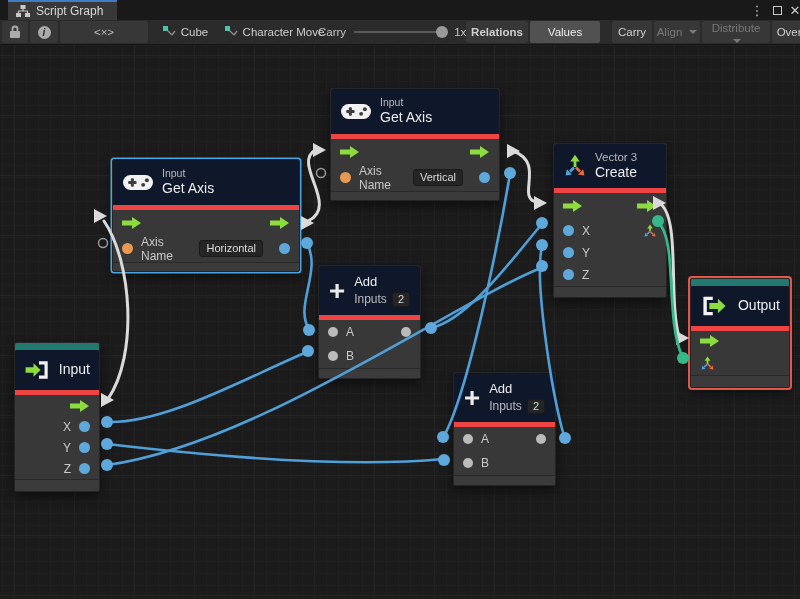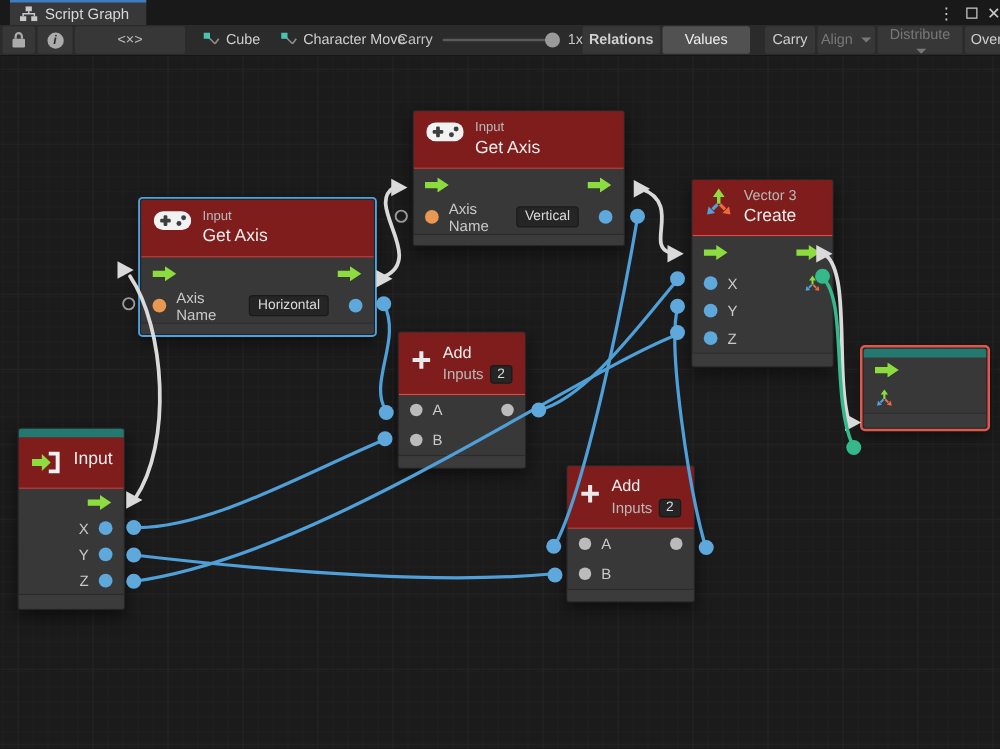--- a/index.html
+++ b/index.html
@@ -49,22 +49,22 @@
       linear-gradient(90deg, #1F1F1F 1px, transparent 1px);
     background-size:60px 60px, 60px 60px, 12px 12px, 12px 12px;
     background-position:14px 10px, 14px 10px, 2px 0px, 2px 0px; }
 
   
   .node { position:absolute; background:#383838; border:1px solid #252525; border-radius:2px;
     box-shadow:0 5px 12px rgba(0,0,0,.5); z-index:2; }
   .node.sel-blue { box-shadow:0 0 0 1.5px #4BA3E0, 0 5px 12px rgba(0,0,0,.5); }
   .node.sel-red  { box-shadow:0 0 0 2px #E0584C, 0 5px 12px rgba(0,0,0,.5); }
   .topbar { height:7px; background:#23796F; border-radius:2px 2px 0 0; }
-  .nhead { display:flex; align-items:flex-start; gap:9px; padding:7px 10px; background:#7f1d1d;
-    border-bottom:1px solid #ef4444; border-radius:2px 2px 0 0; }
+  .nhead { display:flex; align-items:center; gap:9px; padding:7px 10px; background:#0f172a;
+    border-bottom:5px solid #ef4444; border-radius:2px 2px 0 0; }
   .ncat  { font-size:10.5px; color:#B9B9B9; line-height:1.25; }
   .ntitle{ font-size:14px; color:#EDEDED; line-height:1.25; }
   .nrow { display:flex; align-items:center; gap:8px; padding:0 9px; }
   .nfoot { border-top:1px solid #2A2A2A; background:#3B3B3B; border-radius:0 0 2px 2px; }
   .plabel { font-size:12px; color:#C9C9C9; }
   .dot { width:11px; height:11px; border-radius:50%; flex:0 0 auto; }
   .dot.blue   { background:#5FA8DC; }
   .dot.orange { background:#E89850; }
   .dot.gray   { background:#BBBBBB; width:10px; height:10px; }
   .field { background:#252525; border:1px solid #1A1A1A; border-radius:3px; padding:1px 6px 2px;
@@ -349,20 +349,27 @@
     </div>
     <div class="nrow" style="height:21px; justify-content:flex-end;">
       <span class="plabel">Z</span>
       <span class="dot blue"></span>
     </div>
     <div class="nfoot" style="height:12px;"></div>
   </div>
 
   <div class="node sel-red" style="left:690px; top:278px; width:100px;">
     <div class="topbar"></div>
+    <div class="nhead" style="padding:8px 9px; gap:9px;">
+      <svg width="32" height="24" viewBox="0 0 34 26">
+        <path d="M4 2 H15 V6 H8 V20 H15 V24 H4 Z" fill="#F2F2F2"></path>
+        <path d="M11 9.5 H21 V4.5 L30 13 L21 21.5 V16.5 H11 Z" fill="#8CDB3F"></path>
+      </svg>
+      <div class="ntitle">Output</div>
+    </div>
     <div class="nrow" style="height:20px;">
       <svg class="flow-svg" width="20" height="12" viewBox="0 0 20 12">
           <path d="M0 3.5 H10 V0 L19 6 L10 12 V8.5 H0 Z" fill="#8CDB3F"></path>
         </svg>
     </div>
     <div class="nrow" style="height:24px;">
       <svg width="15" height="15" viewBox="0 0 24 24">
         <path d="M10.6 13 V7.5 H7.3 L12 0.8 L16.7 7.5 H13.4 V13 Z" fill="#8CDB3F"></path>
         <path d="M11 13.5 L7 17.5" stroke="#4FA3DC" stroke-width="2.6"></path>
         <path d="M2.6 21.6 L9 20.4 L3.8 15.2 Z" fill="#4FA3DC"></path>

